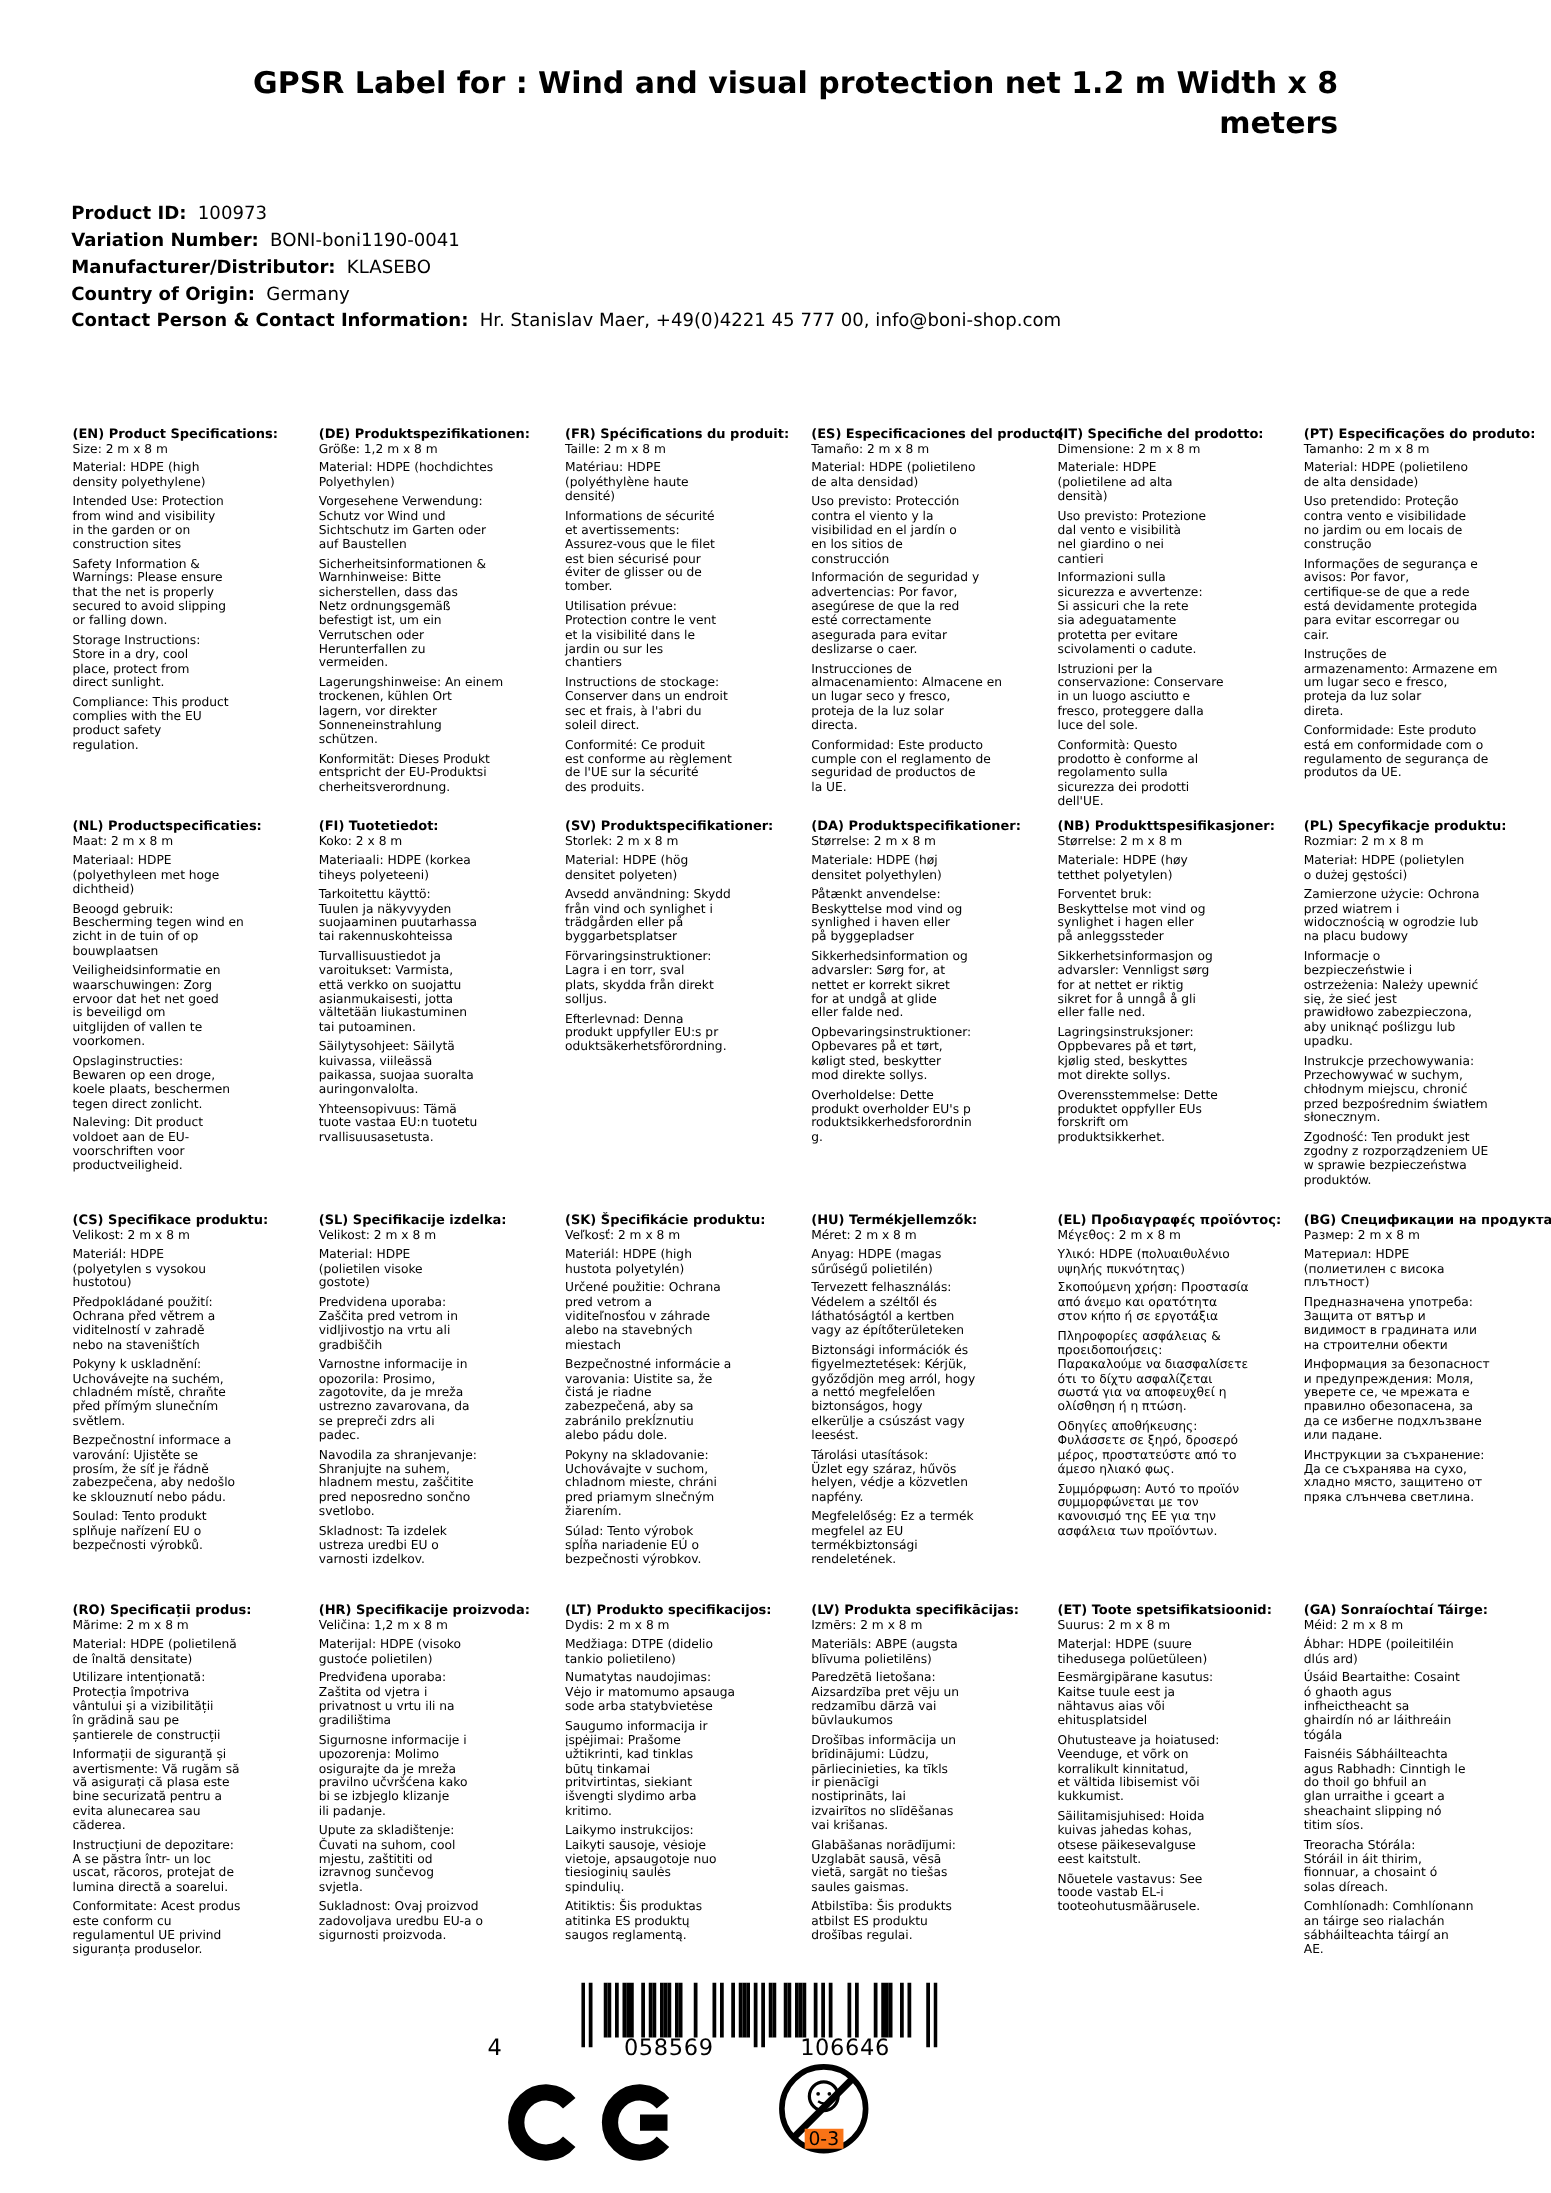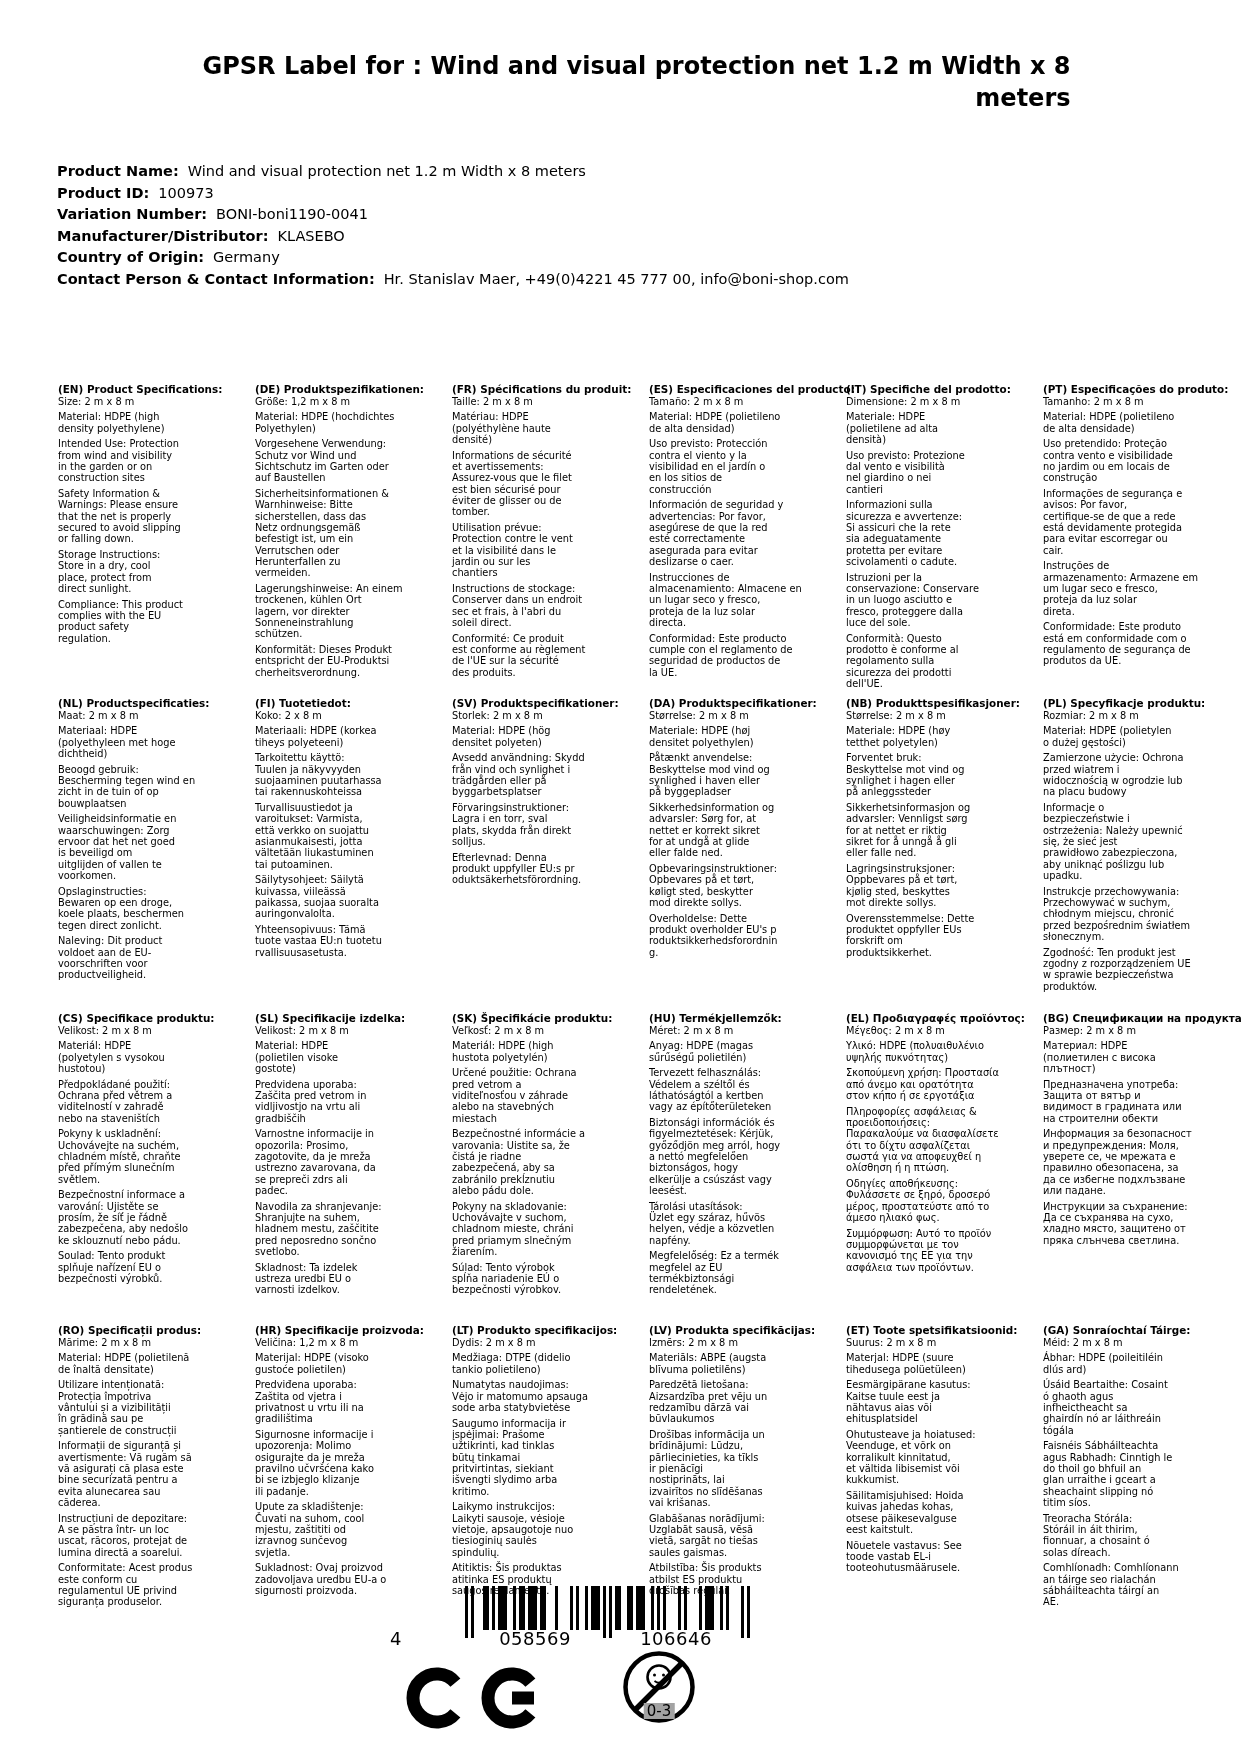--- a/index.html
+++ b/index.html
@@ -18,46 +18,45 @@
   .info-label{font-weight:bold;margin-right:9px;}
   .specs-row{
     position:absolute;left:58px;display:grid;
     grid-template-columns:repeat(6,181px);column-gap:16px;align-items:start;
   }
   #specs-row-1{top:341px}
   #specs-row-2{top:655px}
   #specs-row-3{top:970px}
   #specs-row-4{top:1282px}
   .spec{width:181px;}
-  .spec-heading{font-size:10.4px;font-weight:bold;line-height:12.5px;white-space:nowrap;margin-top:42px;}
+  .spec-heading{font-size:10.4px;font-weight:bold;line-height:12.5px;white-space:nowrap;}
   .spec-par{font-size:9.8px;line-height:11.3px;white-space:pre-line;margin-top:4.5px;}
   .spec-heading + .spec-par{margin-top:0;}
   #barcode-bars{position:absolute;left:465px;top:1586px;}
   #barcode-bars rect{fill:#000;}
   .bc-digit{
     position:absolute;top:1630px;font-size:18px;line-height:18px;
     font-family:"DejaVu Sans","Liberation Sans",sans-serif;letter-spacing:0.5px;
   }
   #bc-prefix{left:390px;}
   #bc-left{left:535px;transform:translateX(-50%);}
   #bc-right{left:676px;transform:translateX(-50%);}
   #ce-mark{position:absolute;left:406px;top:1667px;}
   #age-icon{position:absolute;left:622px;top:1650px;}
   #age-label{
     position:absolute;left:659px;top:1703px;transform:translateX(-50%);
-    font-size:15px;line-height:16px;background:#a3a3a3;padding:0 3px;
+    font-size:15px;line-height:16px;background:#f97316;padding:0 3px;
   }
 </style>
 </head>
 <body>
 
 <div class="page-title">GPSR Label for : Wind and visual protection net 1.2 m Width x 8 meters</div>
 
 <div class="product-info">
-    <div class="info-row"><span class="info-label">Product Name:</span><span class="info-value">Wind and visual protection net 1.2 m Width x 8 meters</span></div>
     <div class="info-row"><span class="info-label">Product ID:</span><span class="info-value">100973</span></div>
     <div class="info-row"><span class="info-label">Variation Number:</span><span class="info-value">BONI-boni1190-0041</span></div>
     <div class="info-row"><span class="info-label">Manufacturer/Distributor:</span><span class="info-value">KLASEBO</span></div>
     <div class="info-row"><span class="info-label">Country of Origin:</span><span class="info-value">Germany</span></div>
     <div class="info-row"><span class="info-label">Contact Person &amp; Contact Information:</span><span class="info-value">Hr. Stanislav Maer, +49(0)4221 45 777 00, info@boni-shop.com</span></div>
   </div>
 
 <div class="specs-row" id="specs-row-1">
     <div class="spec">
     <div class="spec-heading">(EN) Product Specifications:</div>

